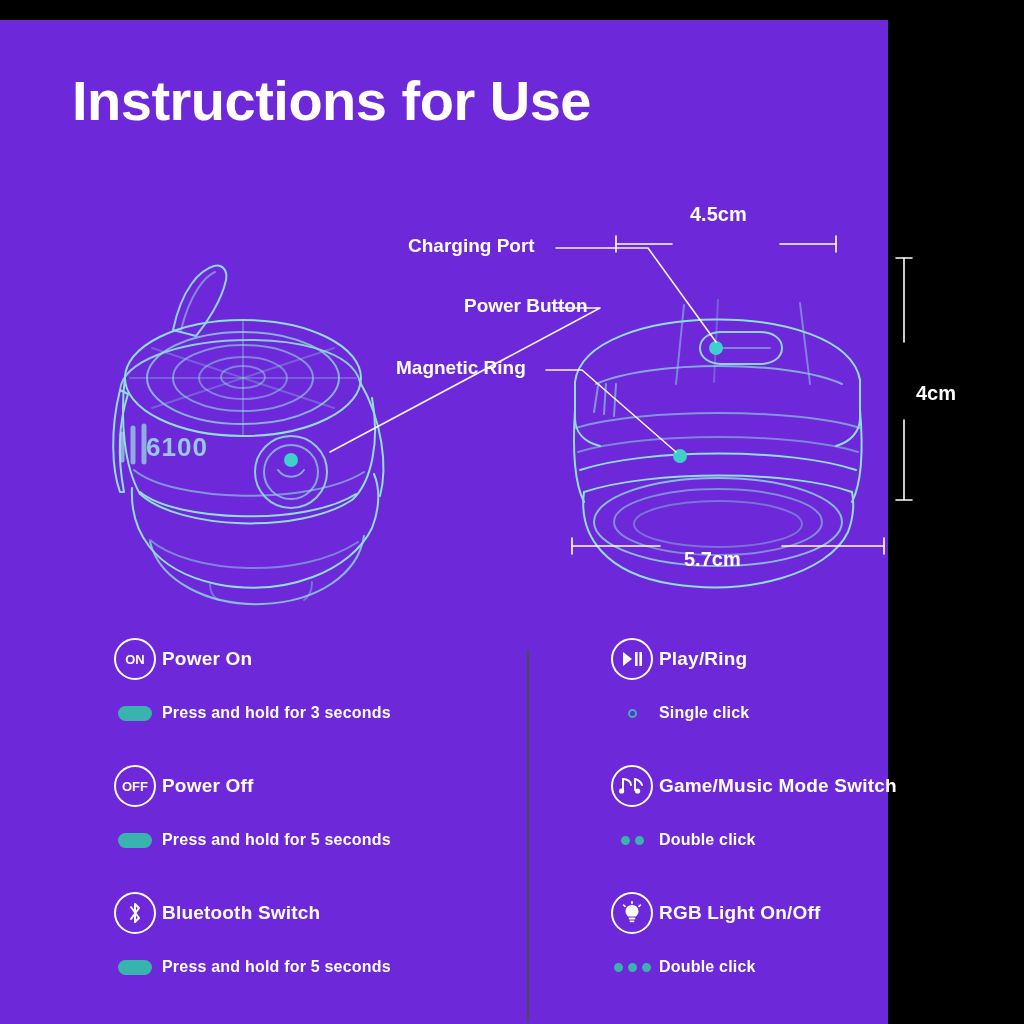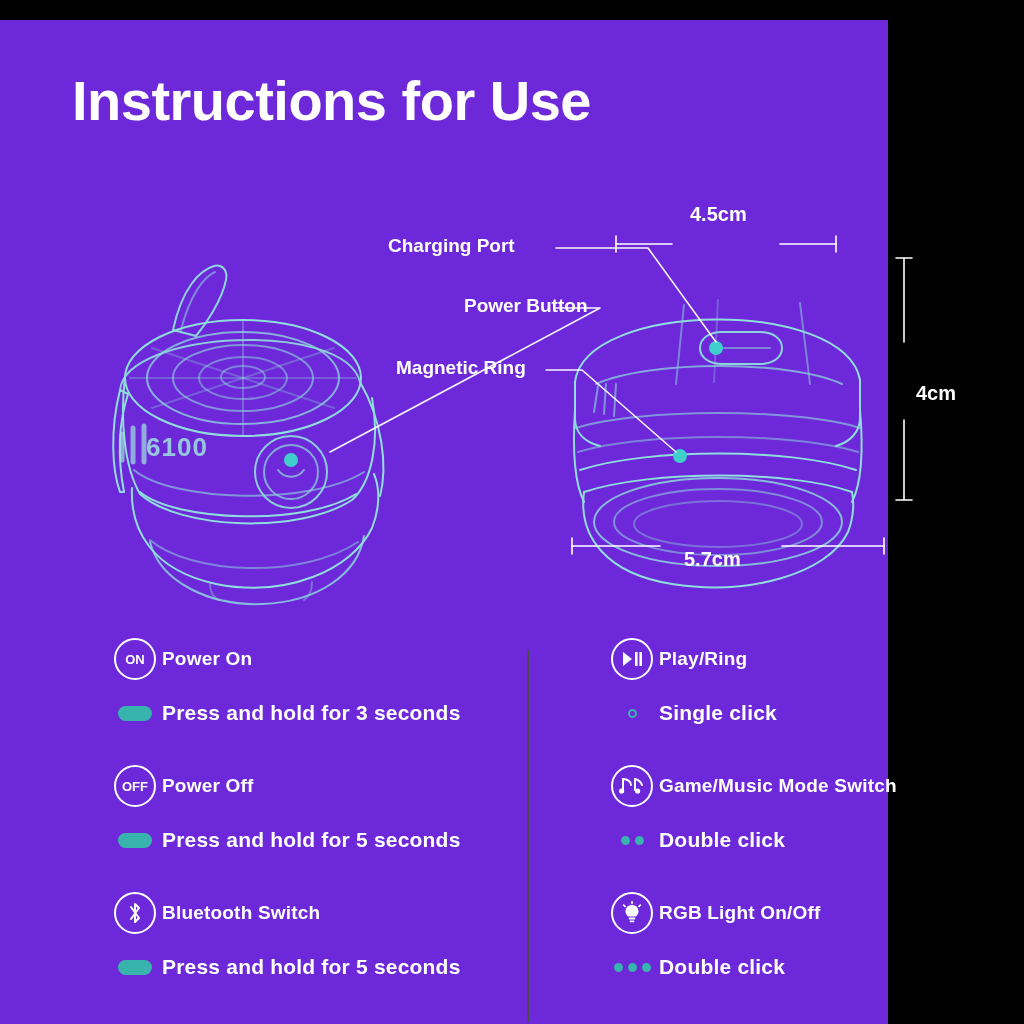--- a/index.html
+++ b/index.html
@@ -100,21 +100,21 @@
     align-items: center;
     justify-content: center;
   }
   .row-text {
     font-size: 19px;
     font-weight: bold;
     color: #ffffff;
     white-space: nowrap;
     letter-spacing: 0.2px;
   }
-  .row-sub .row-text { font-size: 21px; }
+  .row-sub .row-text { font-size: 16px; }
   .circle-icon {
     width: 42px;
     height: 42px;
     border-radius: 50%;
     border: 2px solid #ffffff;
     display: flex;
     align-items: center;
     justify-content: center;
     font-size: 15px;
     font-weight: bold;
@@ -257,21 +257,21 @@
           <path d="M904 250 L904 330"></path>
 
           <path d="M572 368 L572 384"></path>
           <path d="M884 368 L884 384"></path>
           <path d="M572 376 L660 376"></path>
           <path d="M782 376 L884 376"></path>
         </g>
       </g>
     </svg>
 
-    <div class="callout" style="left:388px; top:65px;">Charging Port</div>
+    <div class="callout" style="left:408px; top:65px;">Charging Port</div>
     <div class="callout" style="left:464px; top:125px;">Power Button</div>
     <div class="callout" style="left:396px; top:187px;">Magnetic Ring</div>
 
     <div class="dim-label" style="left:690px; top:33px;">4.5cm</div>
     <div class="dim-label" style="left:916px; top:212px;">4cm</div>
     <div class="dim-label" style="left:684px; top:378px;">5.7cm</div>
   </div>
 
   <div class="legend">
     <div class="divider"></div>

